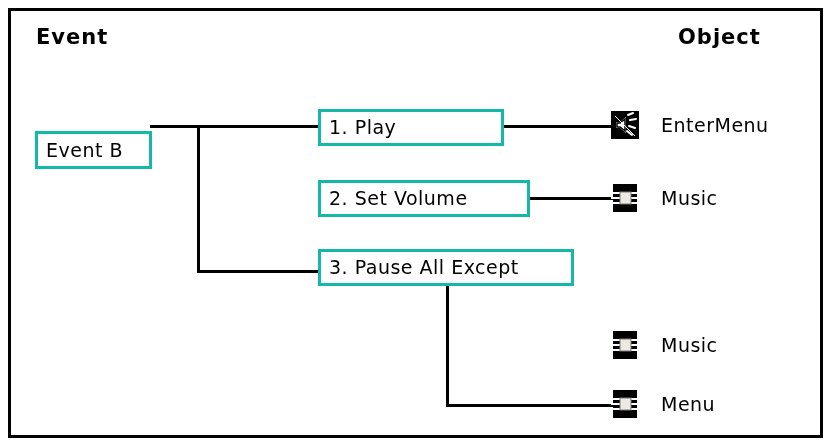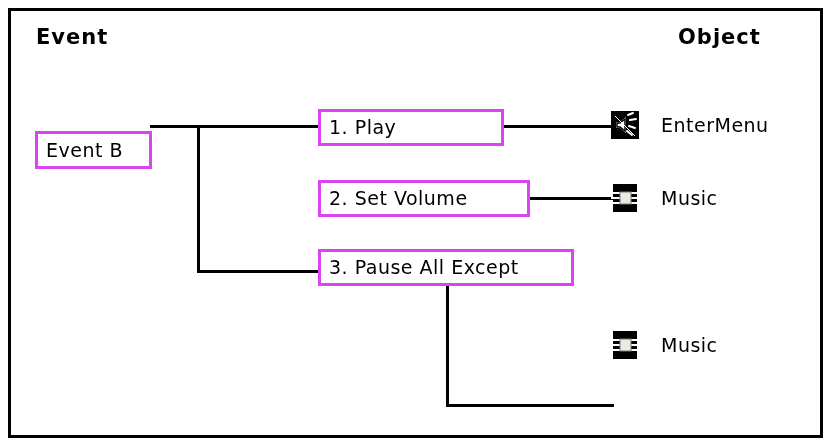--- a/index.html
+++ b/index.html
@@ -41,21 +41,21 @@
     white-space: nowrap;
     line-height: 1;
   }
   #hdr-event  { left: 36px;  top: 27px; }
   #hdr-actions{ left: 327px; top: 27px; }
   #hdr-object { left: 678px; top: 27px; }
 
   
   .node-box {
     position: absolute;
-    border: 3px solid #d946ef;
+    border: 3px solid #14b8a6;
     background: #ffffff;
     box-sizing: border-box;
     display: flex;
     align-items: center;
     z-index: 3;
   }
   .node-label {
     font-family: "DejaVu Sans", sans-serif;
     font-size: 19px;
     color: #000000;
@@ -191,14 +191,26 @@
       <g stroke="#ffffff" stroke-width="2">
         <line x1="0" y1="9" x2="28" y2="9"></line>
         <line x1="0" y1="14" x2="28" y2="14"></line>
         <line x1="0" y1="19" x2="28" y2="19"></line>
       </g>
       <rect x="9" y="8" width="11" height="12" fill="#ece8e2" stroke="#7a7a7a" stroke-width="1"></rect>
     </svg>
     <span class="object-label">Music</span>
   </div>
 
+  <div id="obj-menu" class="object-row">
+    <svg class="obj-icon" viewBox="0 0 28 28">
+      <rect x="2" y="0" width="24" height="28" fill="#000000"></rect>
+      <g stroke="#ffffff" stroke-width="2">
+        <line x1="0" y1="9" x2="28" y2="9"></line>
+        <line x1="0" y1="14" x2="28" y2="14"></line>
+        <line x1="0" y1="19" x2="28" y2="19"></line>
+      </g>
+      <rect x="9" y="8" width="11" height="12" fill="#ece8e2" stroke="#7a7a7a" stroke-width="1"></rect>
+    </svg>
+    <span class="object-label">Menu</span>
+  </div>
 
 </div>
 
 </body></html>

